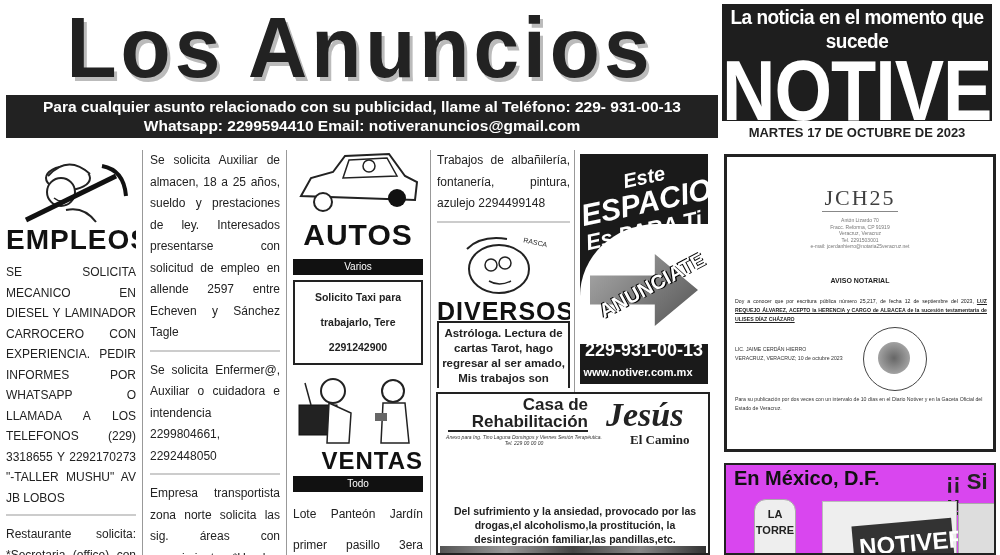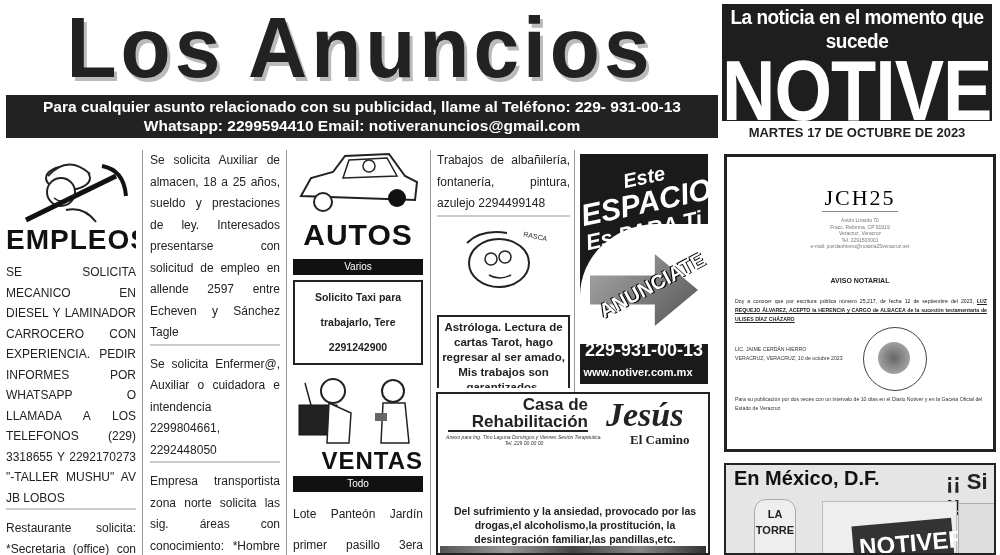--- a/index.html
+++ b/index.html
@@ -26,21 +26,21 @@
   .brand-tag { font-size: 19px; font-weight: bold; margin-top: 3px; letter-spacing: -0.5px; transform: scaleY(1.1); }
   .brand-name { font-size: 74px; font-weight: 900; line-height: 80px; letter-spacing: -1px; transform: scaleY(1.15); }
   .date-line {
     position: absolute; left: 722px; top: 125px; width: 270px; text-align: center;
     font-weight: bold; font-size: 13px; color: #222;
   }
 
   .col { position: absolute; top: 148px; height: 407px; overflow: hidden; }
   .vline { position: absolute; top: 150px; height: 405px; width: 1px; background: #999; }
 
-  .ad { font-size: 12px; line-height: 22px; text-align: justify; padding: 2px 0 0 0; border-bottom: 2px solid #ccc; margin-bottom: 6px; }
+  .ad { font-size: 12px; line-height: 22px; text-align: justify; padding: 2px 0 6px 0; border-bottom: 2px solid #ccc; margin-bottom: 6px; }
 
   .section-art { text-align: center; position: relative; }
   .section-word { font-family: "Liberation Sans", sans-serif; font-weight: 900; font-size: 28px; color: #111; letter-spacing: 1px; }
 
   .cat-bar { background: #111; color: #fff; text-align: center; font-size: 10px; height: 16px; line-height: 16px; margin: 3px 0 5px 0; }
 
   .boxed-ad { border: 2px solid #222; text-align: center; font-weight: bold; font-size: 11px; padding: 3px; line-height: 16px; }
 
   .promo {
     position: absolute; left: 580px; top: 154px; width: 128px; height: 230px;
@@ -65,33 +65,33 @@
   .rehab .jesus { position: absolute; left: 168px; top: 2px; font-family: "Liberation Serif", serif; font-weight: bold; font-size: 34px; font-style: italic; }
   .rehab .camino { position: absolute; left: 192px; top: 38px; font-size: 13px; font-weight: bold; font-family: Liberation Serif, serif; }
   .rehab .headline { position: absolute; left: 4px; top: 64px; width: 262px; text-align: center; font-weight: 900; font-size: 21px; line-height: 22px;
     color: #fff; -webkit-text-stroke: 1.2px #111; letter-spacing: 0.5px; }
   .rehab .desc { position: absolute; left: 4px; top: 110px; width: 266px; text-align: center; font-weight: bold; font-size: 10.5px; line-height: 14px; }
   .rehab .photo { position: absolute; left: 2px; top: 152px; width: 266px; height: 12px; background: linear-gradient(90deg,#555,#999,#444,#888,#333); }
 
   .notary {
     position: absolute; left: 724px; top: 154px; width: 272px; height: 298px; border: 3px solid #222; background: #fff; overflow: hidden;
   }
-  .notary .logo { position: absolute; left: 0; top: 28px; width: 266px; text-align: center; font-family: "Liberation Serif", serif; font-size: 22px; letter-spacing: 2px; color: #000000; }
+  .notary .logo { position: absolute; left: 0; top: 28px; width: 266px; text-align: center; font-family: "Liberation Serif", serif; font-size: 22px; letter-spacing: 2px; color: #404040; }
   .notary .logo-rule { position: absolute; left: 95px; top: 54px; width: 76px; height: 1px; background: #888; }
   .notary .addr { position: absolute; left: 0; top: 60px; width: 266px; text-align: center; font-size: 5px; line-height: 6.5px; color: #777; }
   .notary .title { position: absolute; left: 0; top: 120px; width: 266px; text-align: center; font-size: 7px; font-weight: bold; }
   .notary .body { position: absolute; left: 8px; top: 140px; width: 252px; font-size: 5.2px; line-height: 9px; text-align: justify; color: #222; }
   .notary .body b { text-decoration: underline; }
   .notary .sig { position: absolute; left: 8px; top: 188px; font-size: 5.2px; line-height: 9px; color: #333; }
   .notary .seal { position: absolute; left: 136px; top: 170px; width: 64px; height: 64px; border: 1.5px solid #444; border-radius: 50%; }
   .notary .seal::after { content: ""; position: absolute; left: 14px; top: 14px; width: 32px; height: 32px; border-radius: 50%; background: radial-gradient(#666,#bbb); }
   .notary .pub { position: absolute; left: 8px; top: 238px; width: 252px; font-size: 5.2px; line-height: 9px; color: #333; }
 
   .df {
-    position: absolute; left: 724px; top: 463px; width: 272px; height: 92px; border: 2px solid #222; overflow: hidden; background: #e5e5e5;
+    position: absolute; left: 724px; top: 463px; width: 272px; height: 92px; border: 2px solid #222; overflow: hidden; background: #d946ef;
   }
   .df .title { position: absolute; left: 8px; top: 2px; font-weight: bold; font-size: 20px; color: #111; }
   .df .si { position: absolute; left: 182px; top: 4px; font-weight: bold; font-size: 22px; margin-left: 38px; }
   .df .torre { position: absolute; left: 28px; top: 34px; width: 42px; height: 60px; background: #eee; border: 1px solid #aaa; border-radius: 12px 12px 0 0; text-align: center; font-weight: bold; font-size: 11px; line-height: 16px; padding-top: 6px; }
   .df .paper1 { position: absolute; left: 96px; top: 36px; width: 135px; height: 60px; background: #eee; border: 1px solid #bbb; }
   .df .paper1 .band { position: absolute; left: 30px; top: 20px; width: 100px; height: 40px; background: #333; color: #fff; font-weight: 900; font-size: 24px; padding-left: 6px; line-height: 44px; transform: rotate(-5deg); }
   .df .paper2 { position: absolute; left: 232px; top: 38px; width: 38px; height: 58px; background: #ddd; border: 1px solid #aaa; font-size: 5px; }
 
   svg { display: block; }
 </style>
@@ -173,20 +173,21 @@
   <div class="ad" style="line-height:21.5px;">Trabajos de albañilería, fontanería, pintura, azulejo 2294499148</div>
   <div class="section-art" style="height:92px;">
     <svg width="133" height="68" viewBox="0 0 133 68">
       <ellipse cx="62" cy="40" rx="30" ry="24" fill="#fff" stroke="#222" stroke-width="2"></ellipse>
       <circle cx="54" cy="36" r="6" fill="#fff" stroke="#222" stroke-width="1.5"></circle>
       <circle cx="68" cy="34" r="6" fill="#fff" stroke="#222" stroke-width="1.5"></circle>
       <path d="M30 20 Q44 6 70 10" fill="none" stroke="#222" stroke-width="2"></path>
       <path d="M52 52 Q62 58 74 52" fill="none" stroke="#222" stroke-width="1.5"></path>
       <text x="86" y="14" font-size="7" font-family="Liberation Sans, sans-serif" fill="#222" transform="rotate(12 90 14)">RASCA</text>
     </svg>
+    <div class="section-word" style="font-size:25px;">DIVERSOS</div>
   </div>
   <div class="boxed-ad" style="font-size:11.5px; line-height:15px;">Astróloga. Lectura de cartas Tarot, hago regresar al ser amado, Mis trabajos son garantizados. 2291693660</div>
 </div>
 
 <div class="promo">
   <div class="wave"></div>
   <div style="position:relative;">
     <div class="p1">Este</div>
     <div class="p2">ESPACIO</div>
     <div class="p1" style="font-size:22px; margin-top:2px; color:#fff;">Es PARA Ti</div>

